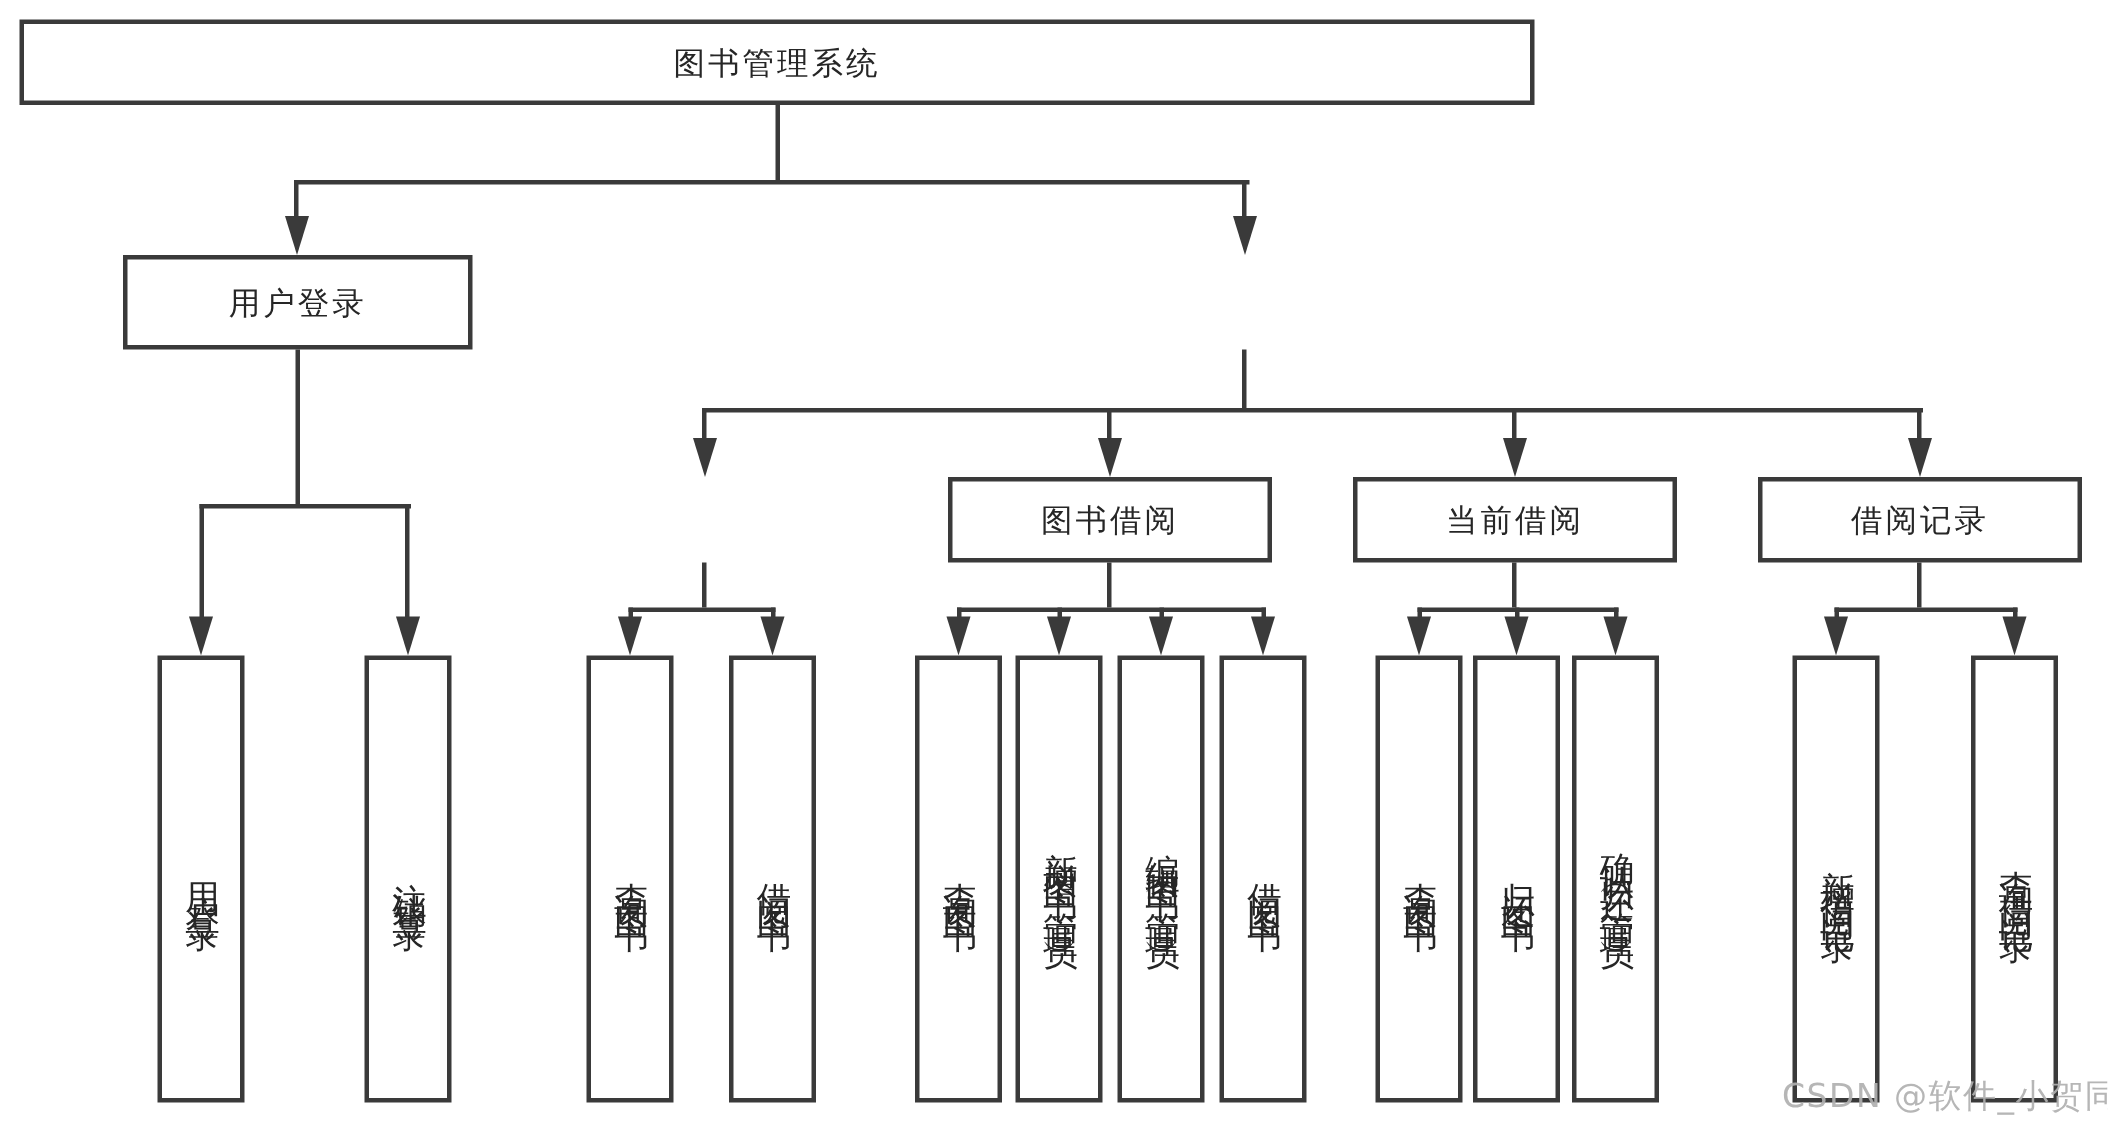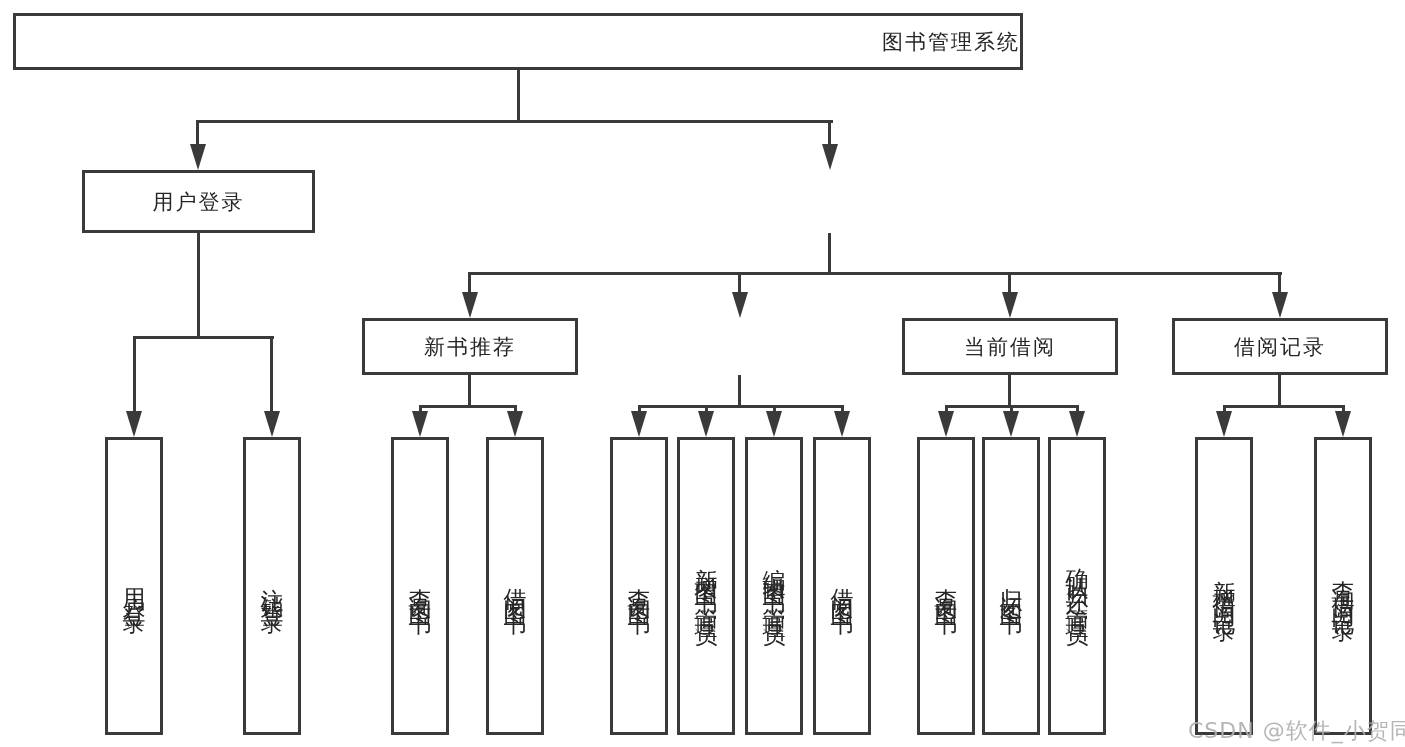--- a/index.html
+++ b/index.html
@@ -39,21 +39,21 @@
   .watermark{
     position:absolute;left:1188px;top:716px;font-size:22px;
     color:var(--wm);opacity:.92;letter-spacing:1px;white-space:nowrap;
   }
 </style>
 </head>
 <body>
 
 <div id="canvas">
 
-  <div class="box" style="left:13px;top:13px;width:1010px;height:57px;justify-content:flex-end;">
+  <div class="box" style="left:13px;top:13px;width:1010px;height:57px;">
     <span>图书管理系统</span>
   </div>
 
   <div class="v-line" style="left:517px;top:70px;height:50px;"></div>
   <div class="h-line" style="left:197px;top:120px;width:636px;"></div>
   <div class="v-line" style="left:196px;top:120px;height:26px;"></div>
   <div class="arrow" style="left:190px;top:144px;"></div>
   <div class="v-line" style="left:828px;top:120px;height:26px;"></div>
   <div class="arrow" style="left:822px;top:144px;"></div>
 
@@ -72,22 +72,22 @@
   <div class="h-line" style="left:469px;top:272px;width:813px;"></div>
   <div class="v-line" style="left:468px;top:272px;height:22px;"></div>
   <div class="arrow" style="left:462px;top:292px;"></div>
   <div class="v-line" style="left:738px;top:272px;height:22px;"></div>
   <div class="arrow" style="left:732px;top:292px;"></div>
   <div class="v-line" style="left:1008px;top:272px;height:22px;"></div>
   <div class="arrow" style="left:1002px;top:292px;"></div>
   <div class="v-line" style="left:1278px;top:272px;height:22px;"></div>
   <div class="arrow" style="left:1272px;top:292px;"></div>
 
-  <div class="box" style="left:362px;top:318px;width:216px;height:57px;">
-    <span>新书推荐</span>
+  <div class="box" style="left:632px;top:318px;width:216px;height:57px;">
+    <span>图书借阅</span>
   </div>
   <div class="box" style="left:902px;top:318px;width:216px;height:57px;">
     <span>当前借阅</span>
   </div>
   <div class="box" style="left:1172px;top:318px;width:216px;height:57px;">
     <span>借阅记录</span>
   </div>
 
   <div class="v-line" style="left:468px;top:375px;height:30px;"></div>
   <div class="h-line" style="left:419px;top:405px;width:98px;"></div>

